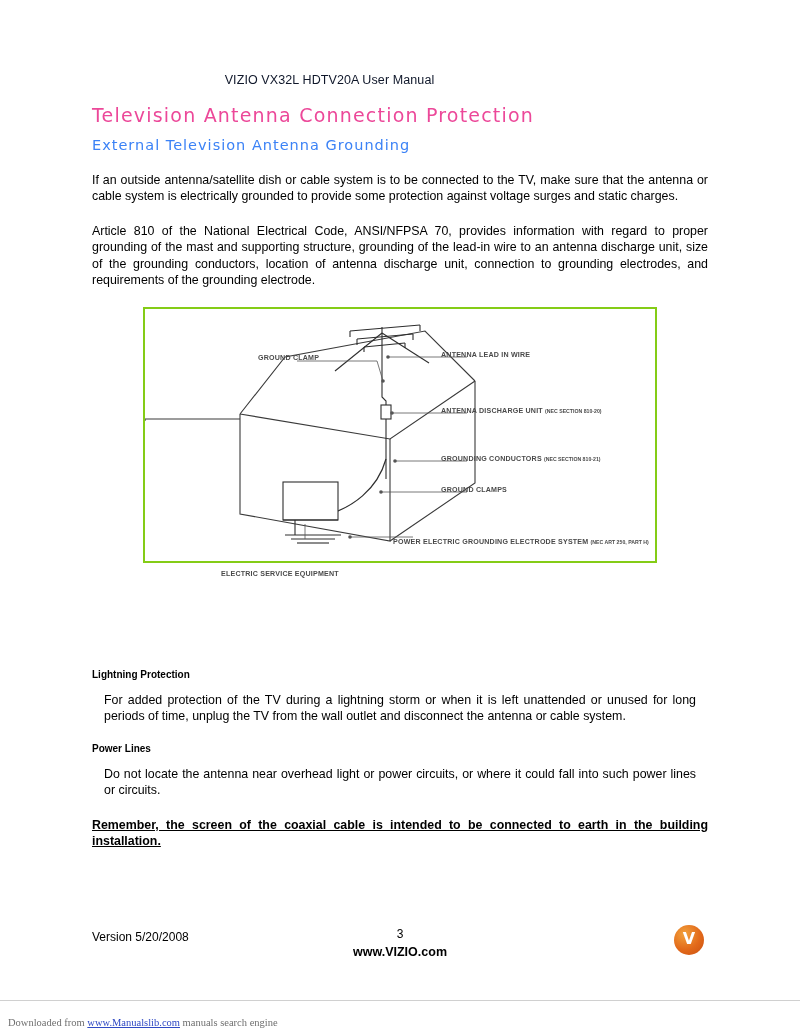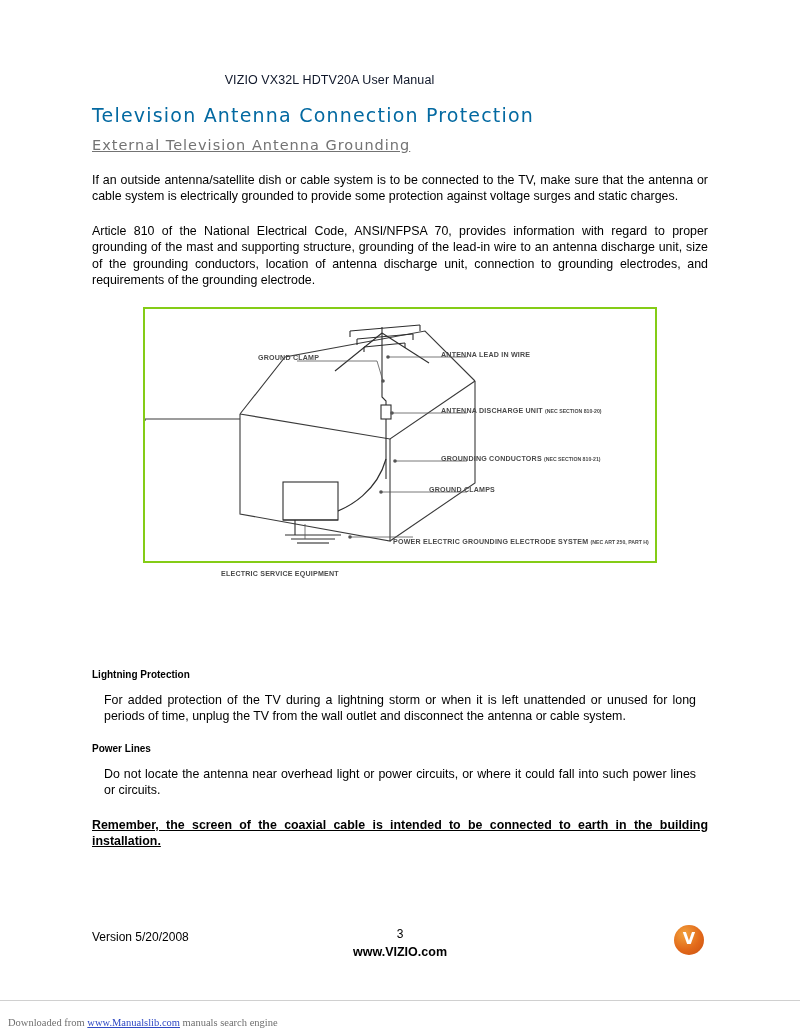--- a/index.html
+++ b/index.html
@@ -34,35 +34,34 @@
   }
   .content {
     position: absolute;
     left: 92px;
     top: 105px;
     width: 616px;
   }
   h1.doc-title {
     font-size: 19px;
     font-weight: normal;
-    color: #0369a1;
+    color: #ec4899;
     font-family: "DejaVu Sans", sans-serif;
     letter-spacing: 1.2px;
     margin: 0 0 12px 0;
     line-height: 1.1;
   }
   h2.doc-subtitle {
     font-size: 14.5px;
     font-weight: normal;
-    color: #737373;
+    color: #3b82f6;
     font-family: "DejaVu Sans", sans-serif;
     letter-spacing: 1.0px;
     margin: 0 0 18px 0;
     line-height: 1.1;
-    text-decoration: underline;
   }
   p.body-text {
     font-size: 12.4px;
     line-height: 1.33;
     text-align: justify;
     margin: 0 0 18px 0;
     color: #000;
   }
   .section-head {
     font-size: 10px;
@@ -280,21 +279,21 @@
             <circle cx="250" cy="152" r="1.8"></circle>
             <circle cx="236" cy="183" r="1.8"></circle>
             <circle cx="205" cy="228" r="1.8"></circle>
           </g>
         </svg>
 
         <span class="fig-label" style="left:113px; top:45px;">GROUND CLAMP</span>
         <span class="fig-label" style="left:296px; top:42px;">ANTENNA LEAD IN WIRE</span>
         <span class="fig-label" style="left:296px; top:98px;"><span>ANTENNA DISCHARGE UNIT</span> <span class="sub">(NEC SECTION 810-20)</span></span>
         <span class="fig-label" style="left:296px; top:146px;"><span>GROUNDING CONDUCTORS</span> <span class="sub">(NEC SECTION 810-21)</span></span>
-        <span class="fig-label" style="left:284px; top:177px;">GROUND CLAMPS</span>
+        <span class="fig-label" style="left:296px; top:177px;">GROUND CLAMPS</span>
         <span class="fig-label" style="left:76px; top:229px;margin-top:32px;">ELECTRIC SERVICE EQUIPMENT</span>
         <span class="fig-label" style="left:248px; top:229px;"><span>POWER ELECTRIC GROUNDING ELECTRODE SYSTEM</span> <span class="sub">(NEC ART 250, PART H)</span></span>
       </div>
     </div>
 
     <div style="height:96px;"></div>
 
     <div class="section-block">
       <div class="section-head">Lightning Protection</div>
       <p>For added protection of the TV during a lightning storm or when it is left unattended or unused for long periods of time, unplug the TV from the wall outlet and disconnect the antenna or cable system.</p>

